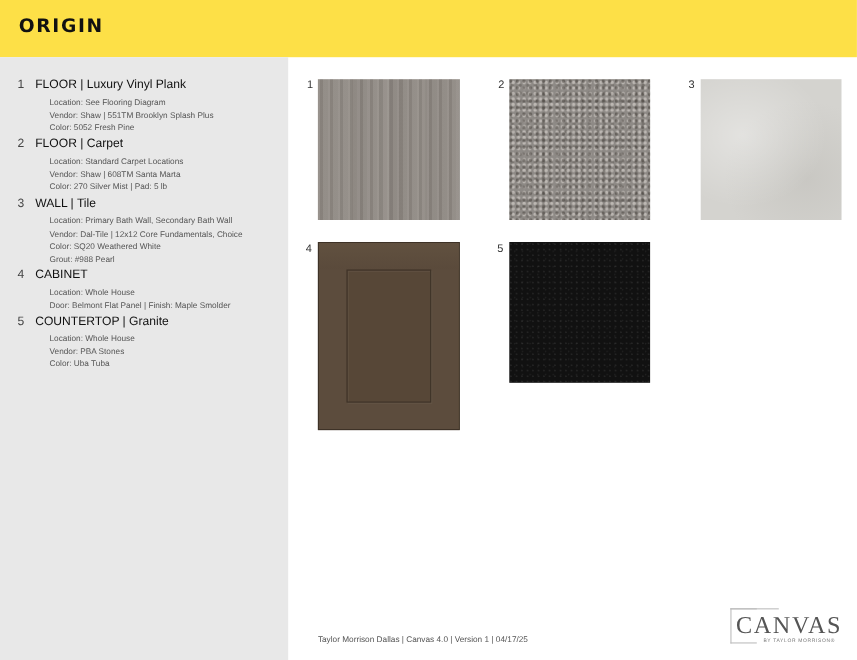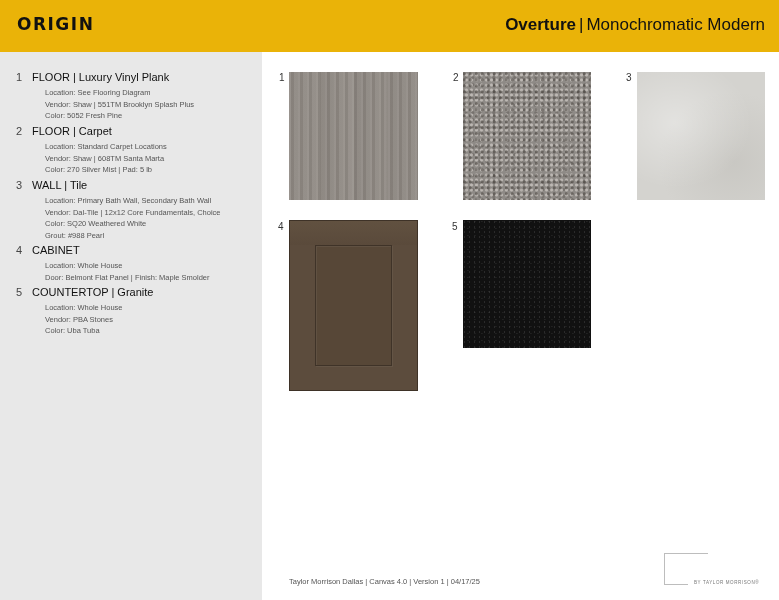--- a/index.html
+++ b/index.html
@@ -1,21 +1,21 @@
 <!DOCTYPE html>
 <html><head>
   <meta charset="utf-8">
   <style>
     * { box-sizing: border-box; margin: 0; padding: 0; }
     html, body { width: 779px; height: 600px; overflow: hidden; background: #ffffff; }
     body { position: relative; font-family: "Liberation Sans", sans-serif; color: #222; }
 
     .header {
       position: absolute; left: 0; top: 0; width: 779px; height: 52px;
-      background: #eab308;
+      background: #fde047;
     }
     .brand {
       position: absolute; left: 17px; top: 14px;
       font-family: "DejaVu Sans", sans-serif;
       font-weight: bold; font-size: 17px; letter-spacing: 1.5px; color: #111;
     }
     .collection {
       position: absolute; right: 14px; top: 15px;
       font-size: 17px; color: #111; white-space: nowrap;
     }
@@ -116,23 +116,20 @@
     .logo .by {
       position: absolute; left: 30px; top: 27px;
       font-size: 4.5px; letter-spacing: 0.6px; color: #777; white-space: nowrap;
     }
   </style>
 </head>
 <body>
 
 <div class="header">
   <div class="brand">ORIGIN</div>
-  <div class="collection">
-    <span class="name">Overture</span><span class="sep">|</span><span class="style">Monochromatic Modern</span>
-  </div>
 </div>
 
 <div class="sidebar">
   <div class="spec" style="top:19px;">
     <div class="num">1</div>
     <div class="title">FLOOR | Luxury Vinyl Plank</div>
     <div class="lines">
       <div class="line">Location: See Flooring Diagram</div>
       <div class="line">Vendor: Shaw | 551TM Brooklyn Splash Plus</div>
       <div class="line">Color: 5052 Fresh Pine</div>
@@ -197,14 +194,15 @@
 </div>
 
 <div class="swatch-num" style="left:452px; top:221px;">5</div>
 <div class="swatch sw5" title="Granite - Uba Tuba"></div>
 
 <div class="footer-text">Taylor Morrison Dallas | Canvas 4.0 | Version 1 | 04/17/25</div>
 
 <div class="logo">
   <div class="frame"></div>
   <div class="frame-top"></div>
+  <div class="word">CANVAS</div>
   <div class="by">BY TAYLOR MORRISON®</div>
 </div>
 
 </body></html>

